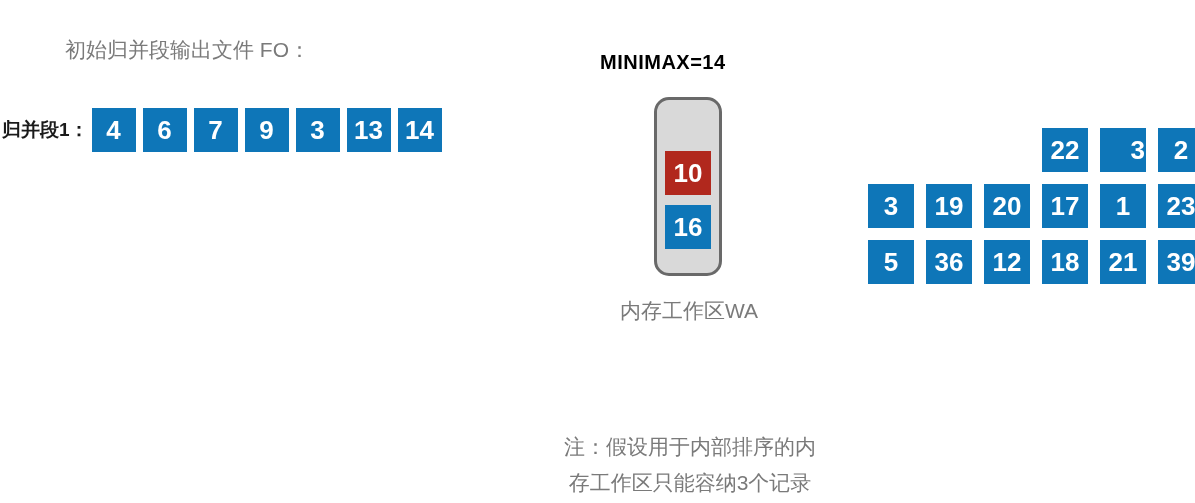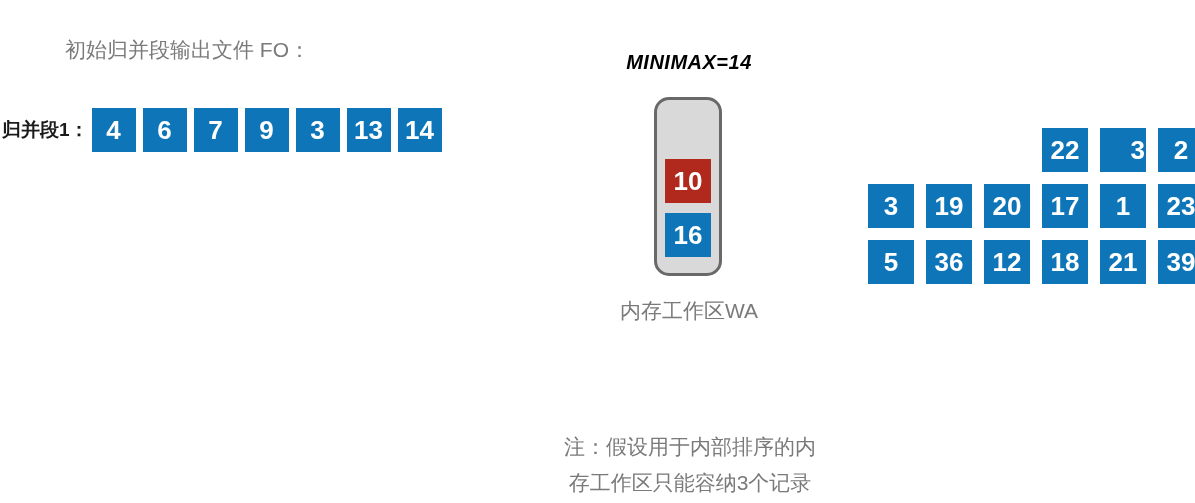--- a/index.html
+++ b/index.html
@@ -48,42 +48,40 @@
     flex: 0 0 auto;
   }
   .fo-row .box { width: 44px; margin-right: 7px; }
   .fo-row .box:last-child { margin-right: 0; }
 
   .minimax {
     position: absolute;
     left: 600px;
     top: 51px;
     width: 178px;
-    text-align: center;
     font-size: 20px;
     font-weight: bold;
     letter-spacing: 0.5px;
     color: #000000;
     white-space: nowrap;
-    font-style: italic;
   }
   .wa-container {
     position: absolute;
     left: 654px;
     top: 97px;
     width: 68px;
     height: 179px;
     background: var(--wa_fill);
     border: 3px solid var(--wa_border);
     border-radius: 15px;
     display: flex;
     flex-direction: column;
     justify-content: flex-end;
     align-items: center;
-    padding-bottom: 16px;
+    padding-bottom: 24px;
     gap: 10px;
   }
   .box.red { background: var(--box_red); }
   .wa-label {
     position: absolute;
     left: 600px;
     top: 297px;
     width: 178px;
     text-align: center;
     font-size: 21px;

